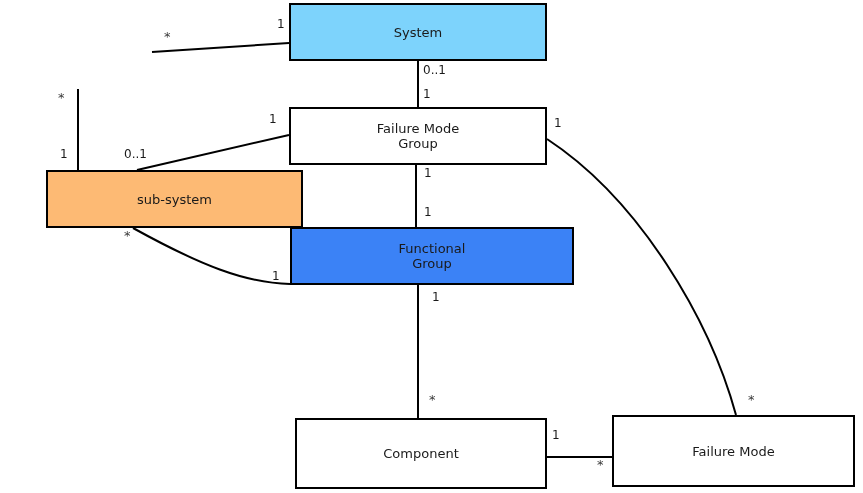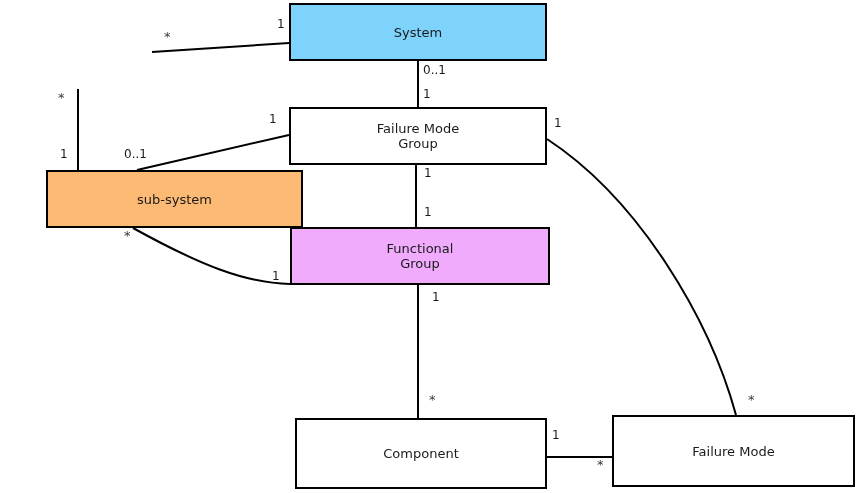--- a/index.html
+++ b/index.html
@@ -75,21 +75,21 @@
   <div class="uml-box" style="left: 289px; top: 3px; width: 258px; height: 58px; border-color: rgb(0, 0, 0); background: #7dd3fc; color: rgb(26, 26, 26);">
     <span class="label">System</span>
   </div>
   <div class="uml-box" style="left: 289px; top: 107px; width: 258px; height: 58px; border-color: rgb(0, 0, 0); background: rgb(255, 255, 255); color: rgb(26, 26, 26);">
     <span class="label">Failure Mode
 Group</span>
   </div>
   <div class="uml-box" style="left: 2px; top: 170px; width: 257px; height: 58px; border-color: rgb(0, 0, 0); background: #fdba74; color: rgb(26, 26, 26); margin-left: 44px;">
     <span class="label">sub-system</span>
   </div>
-  <div class="uml-box" style="left: 290px; top: 227px; width: 260px; height: 58px; border-color: rgb(0, 0, 0); background: #f0abfc; color: rgb(26, 26, 26);">
+  <div class="uml-box" style="left: 290px; top: 227px; width: 284px; height: 58px; border-color: rgb(0, 0, 0); background: #3b82f6; color: rgb(26, 26, 26);">
     <span class="label">Functional
 Group</span>
   </div>
   <div class="uml-box" style="left: 295px; top: 418px; width: 252px; height: 71px; border-color: rgb(0, 0, 0); background: rgb(255, 255, 255); color: rgb(26, 26, 26);">
     <span class="label">Component</span>
   </div>
   <div class="uml-box" style="left: 612px; top: 415px; width: 243px; height: 72px; border-color: rgb(0, 0, 0); background: rgb(255, 255, 255); color: rgb(26, 26, 26);">
     <span class="label">Failure Mode</span>
   </div>
 

